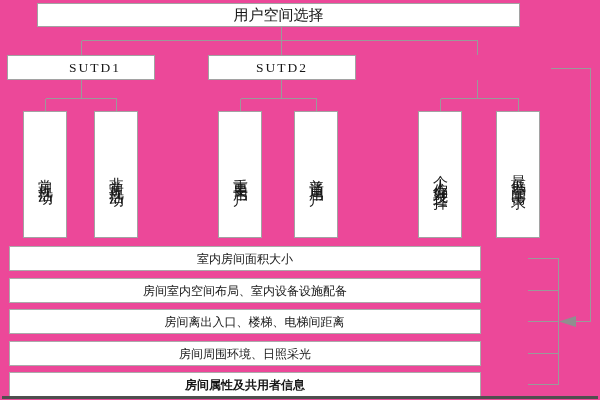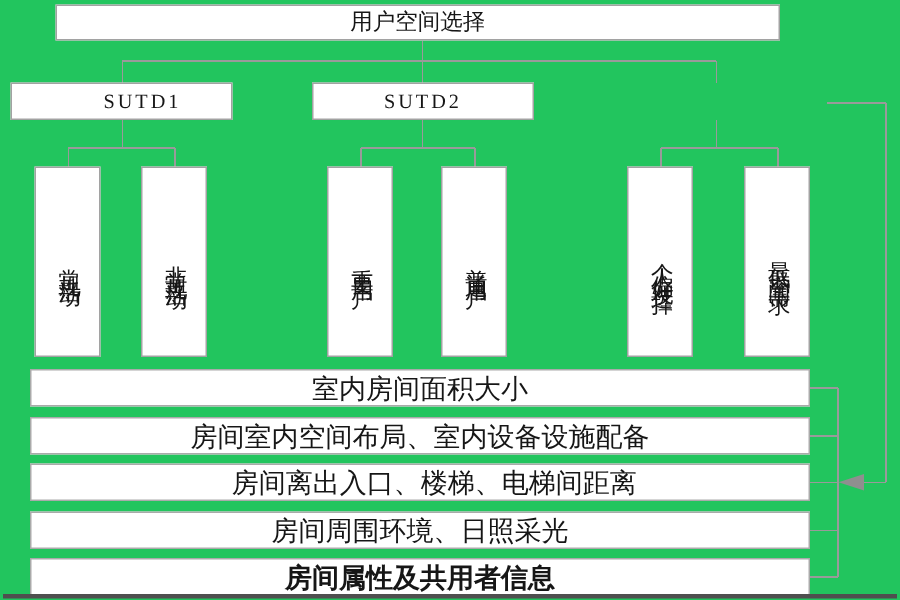--- a/index.html
+++ b/index.html
@@ -1,20 +1,20 @@
 <!DOCTYPE html>
 <html><head>
 <meta charset="utf-8">
 <style>
   html, body { margin: 0; padding: 0; background: #ffffff; }
   .stage {
     position: relative;
     width: 600px;
     height: 400px;
-    background: #22c55e;
+    background: #ec4899;
     font-family: "Liberation Serif", "DejaVu Serif", serif;
     color: #161616;
     overflow: hidden;
   }
   .wires { position: absolute; left: 0; top: 0; width: 600px; height: 400px; }
   .wires path { stroke: #9a9a9a; stroke-width: 1; fill: none; shape-rendering: crispEdges; }
   .box {
     position: absolute;
     box-sizing: border-box;
     background: #ffffff;
@@ -36,21 +36,21 @@
     text-orientation: upright;
     letter-spacing: 4px;
     font-size: 15px;
   }
   .v1a { left: 23px; }
   .v1b { left: 94px; }
   .v2a { left: 218px; }
   .v2b { left: 294px; }
   .v3a { left: 418px; }
   .v3b { left: 496px; }
-  .crit-row { left: 20px; width: 520px; height: 25px; font-size: 18px; border-color: #aaaaaa; }
+  .crit-row { left: 9px; width: 472px; height: 25px; font-size: 12px; border-color: #aaaaaa; }
   .r0 { top: 246px; }
   .r1 { top: 278px; text-align: center; }
   .r2 { top: 309px; padding-left: 19px; }
   .r3 { top: 341px; justify-content: center; }
   .r4 { top: 372px; font-weight: bold; }
   .bottom-rule {
     position: absolute;
     left: 2px; top: 396px;
     width: 596px; height: 3px;
     background: #4f4f4f;

